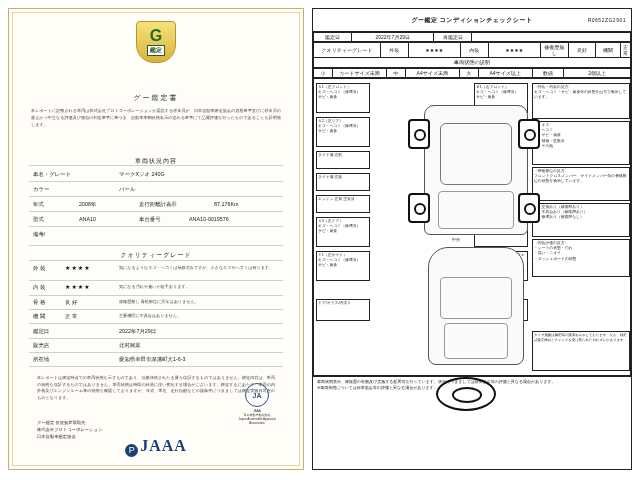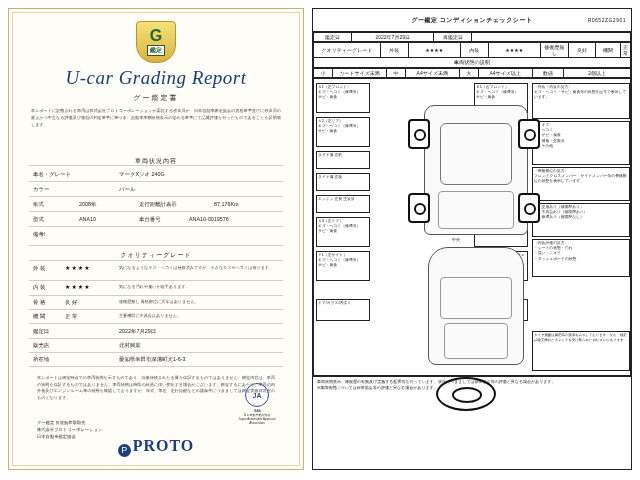--- a/index.html
+++ b/index.html
@@ -140,21 +140,20 @@
 
   <div class="left">
 
     <div class="crest">
       <div class="shield">
         <div class="g">G</div>
         <div class="k">鑑定</div>
       </div>
     </div>
 
-    <div class="title-script">U-car Grading Report</div>
     <div class="title-jp">グー鑑定書</div>
 
     <div class="blurb">本レポートに記載される車両は株式会社プロトコーポレーションが委託する検査員が、日本自動車鑑定協会の規格基準並びに検査員の厳正かつ中立なる評価及び独自の判定基準に基づき、自動車車輌状態表示の定める基準にて品質評価を行ったものであることを証明致します。</div>
 
     <div class="sect-title" style="top:148px;">車両状況内容</div>
     <div class="hr" style="left:20px;right:20px;top:156px;"></div>
 
     <div class="row" style="left:24px;top:162px;">車名・グレード</div>
     <div class="row" style="left:110px;top:162px;">マークXジオ 240G</div>
     <div class="hr" style="left:20px;right:20px;top:172px;"></div>
@@ -220,21 +219,21 @@
 日本自動車鑑定協会</div>
 
     <div class="jaaa">
       <div class="ring">JA</div>
       <div style="white-space:pre-line;font-size:3px;line-height:4px;">JAAA
 日本自動車鑑定協会
 Japan Automobile Appraisal Association</div>
     </div>
 
     <div class="proto">
-      <span class="dot">P</span><span class="word">PROTO</span>
+      <span class="dot">P</span><span class="word">JAAA</span>
     </div>
   </div>
 
   <div class="right">
 
     <div class="rhead">
       <span>グー鑑定 コンディションチェックシート</span>
       <span class="code">R0652ZG2901</span>
     </div>
 

